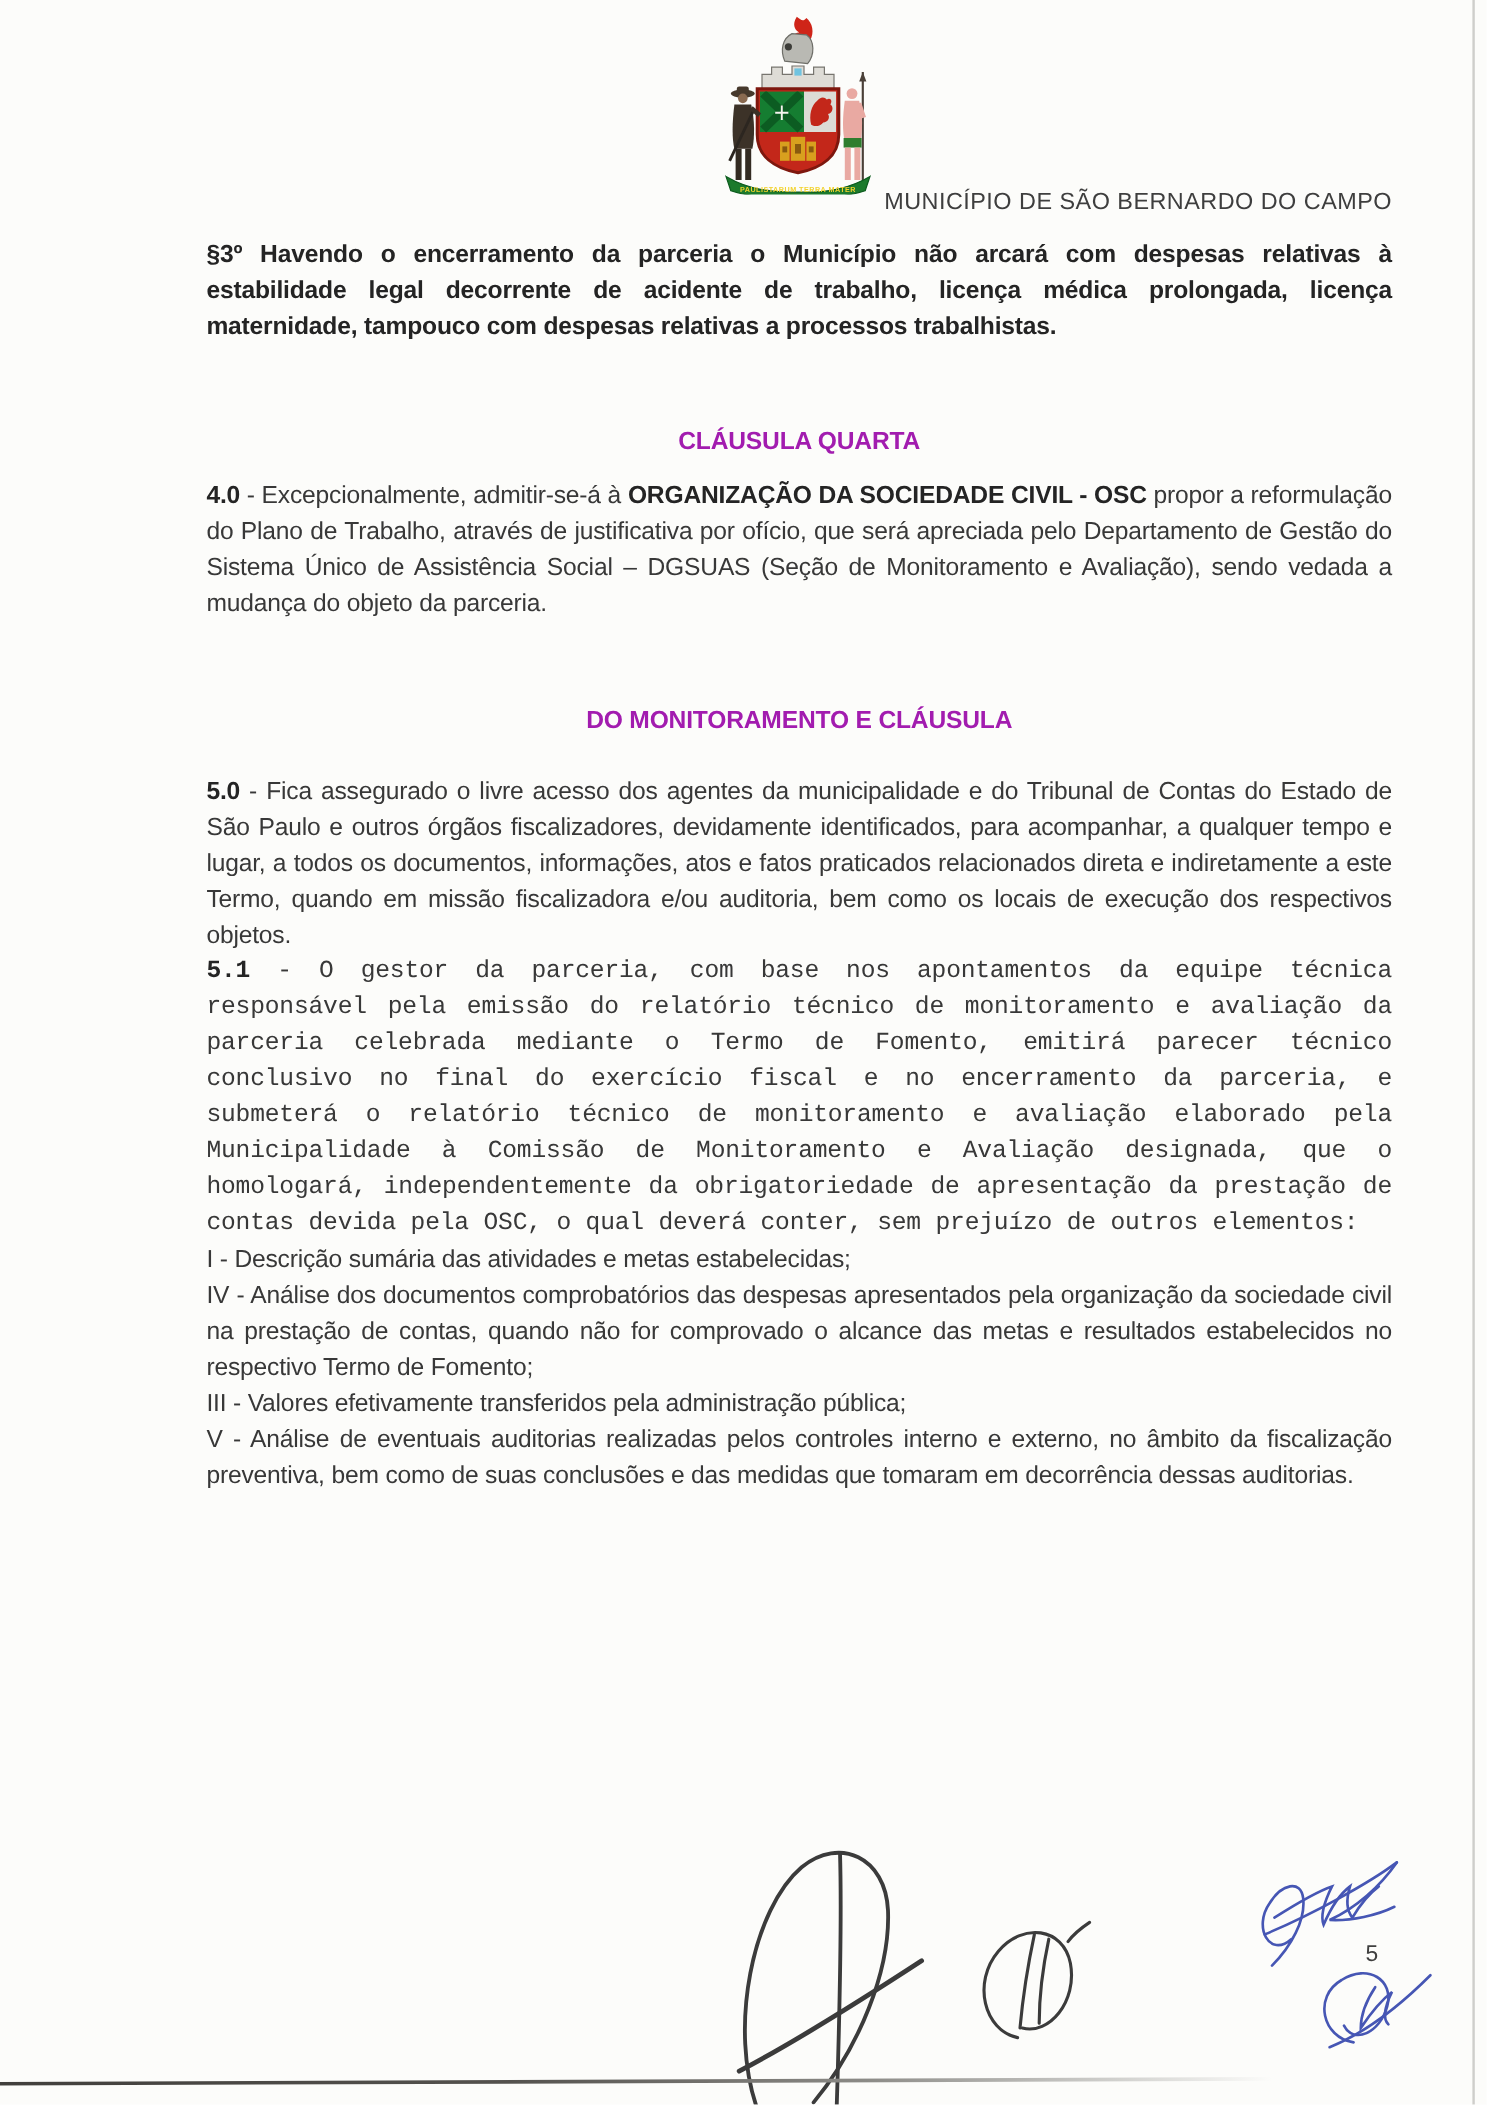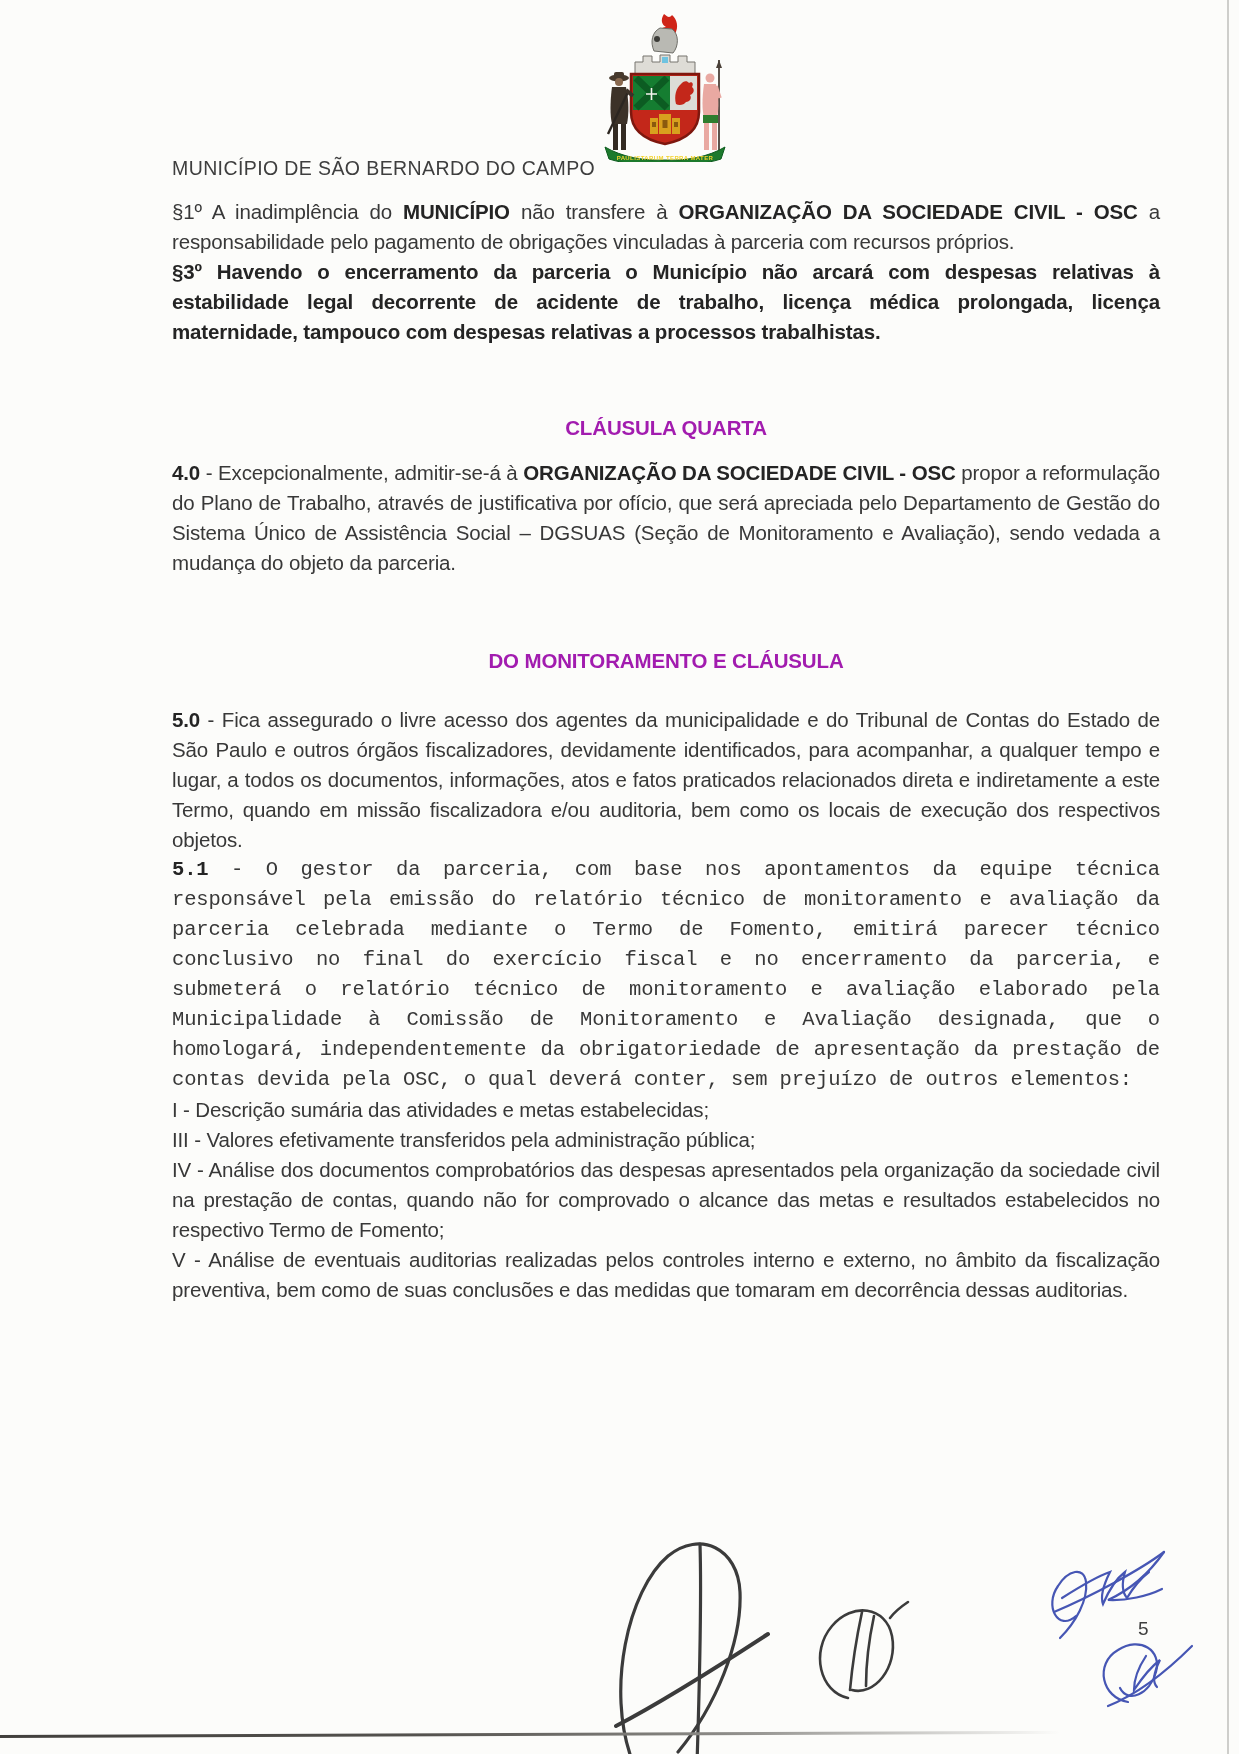--- a/index.html
+++ b/index.html
@@ -6,21 +6,21 @@
   body{width:1239px;height:1754px;background:#ffffff;}
   .page{
     position:relative;width:1239px;height:1754px;overflow:hidden;
     background:#fcfcfa;
     font-family:"Liberation Sans","DejaVu Sans",sans-serif;
     color:#383838;
   }
   .crest{position:absolute;left:600px;top:12px;}
   .org-title{
     position:absolute;top:157px;left:172px;width:988px;
-    text-align:left;font-size:19.5px;letter-spacing:.4px;color:#3e3e3e;
+    text-align:right;font-size:19.5px;letter-spacing:.4px;color:#3e3e3e;
   }
   .content{
     position:absolute;top:197px;left:172px;width:988px;
     font-size:20.5px;line-height:30px;letter-spacing:-0.15px;
     text-align:justify;
   }
   .para{margin:0;}
   .b{font-weight:bold;color:#242424;}
   .heading{text-align:center;font-weight:bold;color:#a21caf;line-height:33px;font-size:20.5px;}
   .h4{margin:64px 0 14px;}
@@ -101,42 +101,41 @@
     </g>
 
     <path d="M5 135 C22 145 44 149 65 148 C86 149 108 145 125 135 L121 147 C106 152 82 154 65 153 C48 154 24 152 9 147 Z" fill="#1c7a2c" stroke="#0d5c1e" stroke-width="1"></path>
     <text x="65" y="148" text-anchor="middle" font-size="6" font-weight="bold" fill="#f2d22e" letter-spacing="0.4">PAULISTARUM TERRA MATER</text>
   </svg>
 
   <div class="org-title">MUNICÍPIO DE SÃO BERNARDO DO CAMPO</div>
 
   <div class="content">
 
-    <p class="para"><span>§1º A inadimplência do </span><span class="b">MUNICÍPIO</span><span> não transfere à </span><span class="b">ORGANIZAÇÃO DA SOCIEDADE CIVIL - OSC</span><span> a responsabilidade pelo pagamento de obrigações vinculadas à parceria com recursos próprios.</span></p>
 
 
     <p class="para"><span class="b">§3º Havendo o encerramento da parceria o Município não arcará com despesas relativas à estabilidade legal decorrente de acidente de trabalho, licença médica prolongada, licença maternidade, tampouco com despesas relativas a processos trabalhistas.</span></p>
 
     <div class="heading h4">
       <div>CLÁUSULA QUARTA</div>
     </div>
 
     <p class="para"><span class="b">4.0</span><span> - Excepcionalmente, admitir-se-á à </span><span class="b">ORGANIZAÇÃO DA SOCIEDADE CIVIL - OSC</span><span> propor a reformulação do Plano de Trabalho, através de justificativa por ofício, que será apreciada pelo Departamento de Gestão do Sistema Único de Assistência Social – DGSUAS (Seção de Monitoramento e Avaliação), sendo vedada a mudança do objeto da parceria.</span></p>
 
     <div class="heading h5">
       <div>DO MONITORAMENTO E CLÁUSULA</div>
     </div>
 
     <p class="para"><span class="b">5.0</span><span> - Fica assegurado o livre acesso dos agentes da municipalidade e do Tribunal de Contas do Estado de São Paulo e outros órgãos fiscalizadores, devidamente identificados, para acompanhar, a qualquer tempo e lugar, a todos os documentos, informações, atos e fatos praticados relacionados direta e indiretamente a este Termo, quando em missão fiscalizadora e/ou auditoria, bem como os locais de execução dos respectivos objetos.</span></p>
 
     <p class="para p51"><span class="b">5.1</span><span> - O gestor da parceria, com base nos apontamentos da equipe técnica responsável pela emissão do relatório técnico de monitoramento e avaliação da parceria celebrada mediante o Termo de Fomento, emitirá parecer técnico conclusivo no final do exercício fiscal e no encerramento da parceria, e submeterá o relatório técnico de monitoramento e avaliação elaborado pela Municipalidade à Comissão de Monitoramento e Avaliação designada, que o homologará, independentemente da obrigatoriedade de apresentação da prestação de contas devida pela OSC, o qual deverá conter, sem prejuízo de outros elementos:</span></p>
 
     <p class="para">I - Descrição sumária das atividades e metas estabelecidas;</p>
+    <p class="para">IV - Análise dos documentos comprobatórios das despesas apresentados pela organização da sociedade civil na prestação de contas, quando não for comprovado o alcance das metas e resultados estabelecidos no respectivo Termo de Fomento;</p>
     <p class="para">III - Valores efetivamente transferidos pela administração pública;</p>
-    <p class="para">IV - Análise dos documentos comprobatórios das despesas apresentados pela organização da sociedade civil na prestação de contas, quando não for comprovado o alcance das metas e resultados estabelecidos no respectivo Termo de Fomento;</p>
     <p class="para">V - Análise de eventuais auditorias realizadas pelos controles interno e externo, no âmbito da fiscalização preventiva, bem como de suas conclusões e das medidas que tomaram em decorrência dessas auditorias.</p>
 
   </div>
 
   <svg class="sig-overlay" width="1239" height="1754" viewBox="0 0 1239 1754">
     <g fill="none" stroke="#3b3b3b" stroke-width="3.2" stroke-linecap="round">
       <path d="M632 1760 C606 1690 628 1590 668 1556 C700 1530 738 1548 740 1592 C742 1642 716 1706 678 1752"></path>
       <path d="M700 1544 C702 1610 699 1700 697 1764"></path>
       <path d="M616 1726 C658 1704 722 1664 768 1634" stroke-width="4"></path>
     </g>

